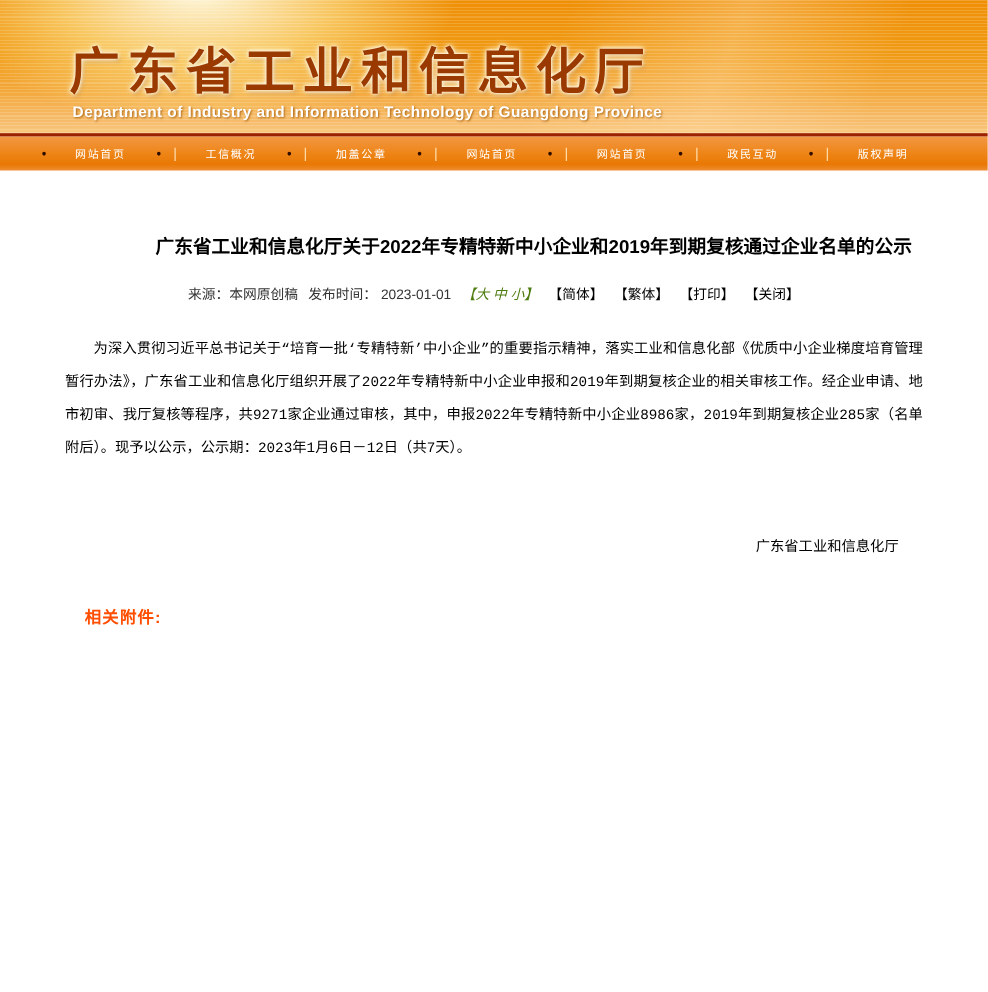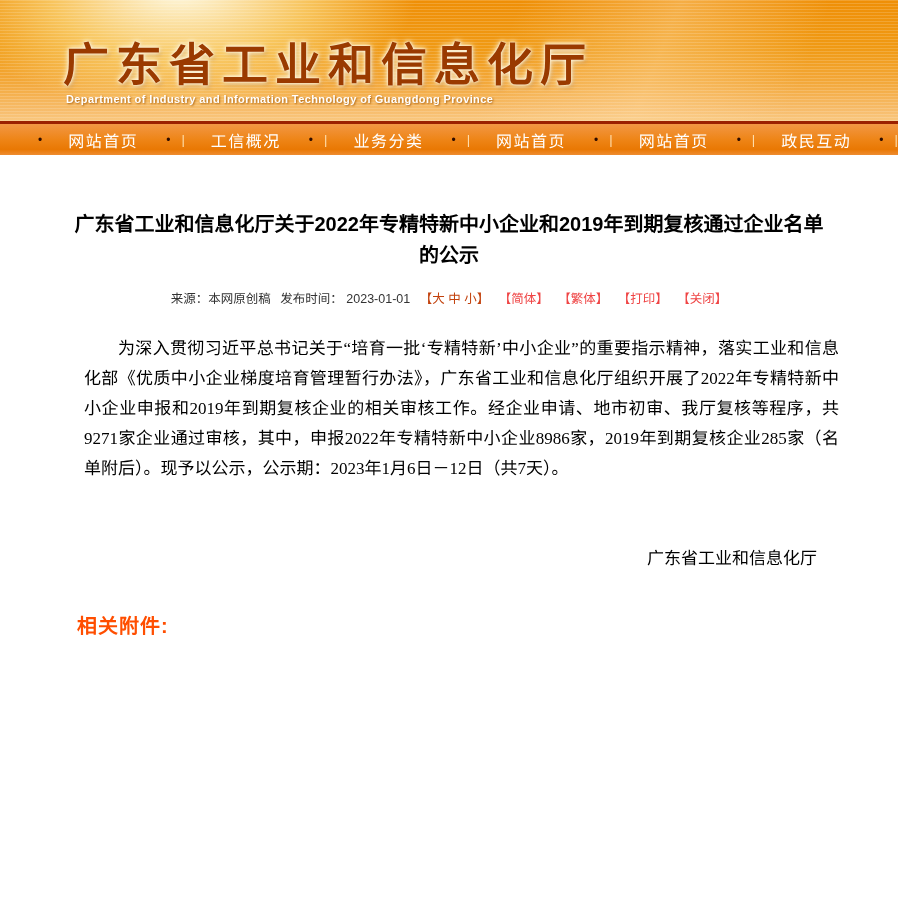--- a/index.html
+++ b/index.html
@@ -33,21 +33,21 @@
     color: #9a3a00;
     text-shadow:
       0 0 2px #fff7e0, 0 0 4px #fff7e0, 0 0 7px rgba(255,250,220,0.95),
       2px 3px 4px rgba(150,70,0,0.35);
     white-space: nowrap;
   }
   .banner-subtitle {
     position: absolute;
     left: 66px;
     top: 93px;
-    font-size: 11px;
+    font-size: 14px;
     font-weight: bold;
     letter-spacing: 0.4px;
     color: #ffffff;
     text-shadow: 1px 1px 2px rgba(160,85,0,0.85);
     white-space: nowrap;
   }
 
   
   .nav {
     width: 898px;
@@ -56,98 +56,97 @@
     background: linear-gradient(180deg, #f29744 0%, #ee8517 50%, #e97803 82%, #ee8c32 100%);
     display: flex;
     align-items: center;
     white-space: nowrap;
   }
   .nav-dot { color: #2e0c00; font-size: 12px; margin-left: 14px; }
   .nav-dot.first { margin-left: 38px; }
   .nav-pipe { color: #ffdfae; font-size: 13px; margin-left: 11px; }
   .nav-item {
     color: #ffffff;
-    font-size: 16px;
+    font-size: 10px;
     letter-spacing: 1.5px;
     margin: 0 14px 0 26px;
     text-decoration: none;
     cursor: pointer;
   }
 
   
   .content {
     width: 780px;
     margin: 0 auto;
     padding-top: 54px;
     color: #000;
   }
   .article-title {
-    font-size: 20px;
+    font-size: 17px;
     font-weight: bold;
     line-height: 31px;
-    text-align: center;
+    text-align: right;
     color: #000000;
     padding: 0 10px;
   }
   .meta {
     margin-top: 17px;
     text-align: center;
     font-size: 12.5px;
     color: #333333;
   }
   .meta span, .meta a { margin: 0 3px; }
-  .meta a { color: #ef4444; text-decoration: none; cursor: pointer; }
-  .meta a.size-ctrl { color: #c2410c; }
+  .meta a { color: #000000; text-decoration: none; cursor: pointer; }
+  .meta a.size-ctrl { color: #4d7c0f; font-style: italic; }
 
   .body-text {
-    font-family: Liberation Serif, serif;
-    font-size: 17px;
+    font-family: Liberation Mono, monospace;
+    font-size: 13px;
     line-height: 30px;
     text-align: justify;
-    margin-left: 25px;
   }
   .para { margin-top: 10px; text-indent: 2em; }
   .para.first { margin-top: 27px; }
   .attach-line { margin-top: 32px; text-indent: 2em; }
 
   .signature { margin-top: 60px; text-align: right; }
   .sig-org  { padding-right: 22px; line-height: 30px; }
   .sig-date { padding-right: 62px; line-height: 30px; margin-top: 7px; }
   .contact  { margin-top: 7px; text-indent: 2em; }
 
   
   .related {
     width: 780px;
     margin: 36px auto 0;
     padding-left: 18px;
   }
   .related-heading {
     color: #ff4e00;
-    font-size: 20px;
+    font-size: 15px;
     font-weight: bold;
     letter-spacing: 1px;
   }
 </style>
 </head>
 <body>
 
 <div class="banner">
   <div class="banner-title">广东省工业和信息化厅</div>
   <div class="banner-subtitle">Department of Industry and Information Technology of Guangdong Province</div>
 </div>
 
 <div class="nav">
   <span class="nav-dot first">•</span>
   <a class="nav-item">网站首页</a>
   <span class="nav-dot">•</span>
   <span class="nav-pipe">|</span>
   <a class="nav-item">工信概况</a>
   <span class="nav-dot">•</span>
   <span class="nav-pipe">|</span>
-  <a class="nav-item">业务分类</a>
+  <a class="nav-item">加盖公章</a>
   <span class="nav-dot">•</span>
   <span class="nav-pipe">|</span>
   <a class="nav-item">网站首页</a>
   <span class="nav-dot">•</span>
   <span class="nav-pipe">|</span>
   <a class="nav-item">网站首页</a>
   <span class="nav-dot">•</span>
   <span class="nav-pipe">|</span>
   <a class="nav-item">政民互动</a>
   <span class="nav-dot">•</span>

